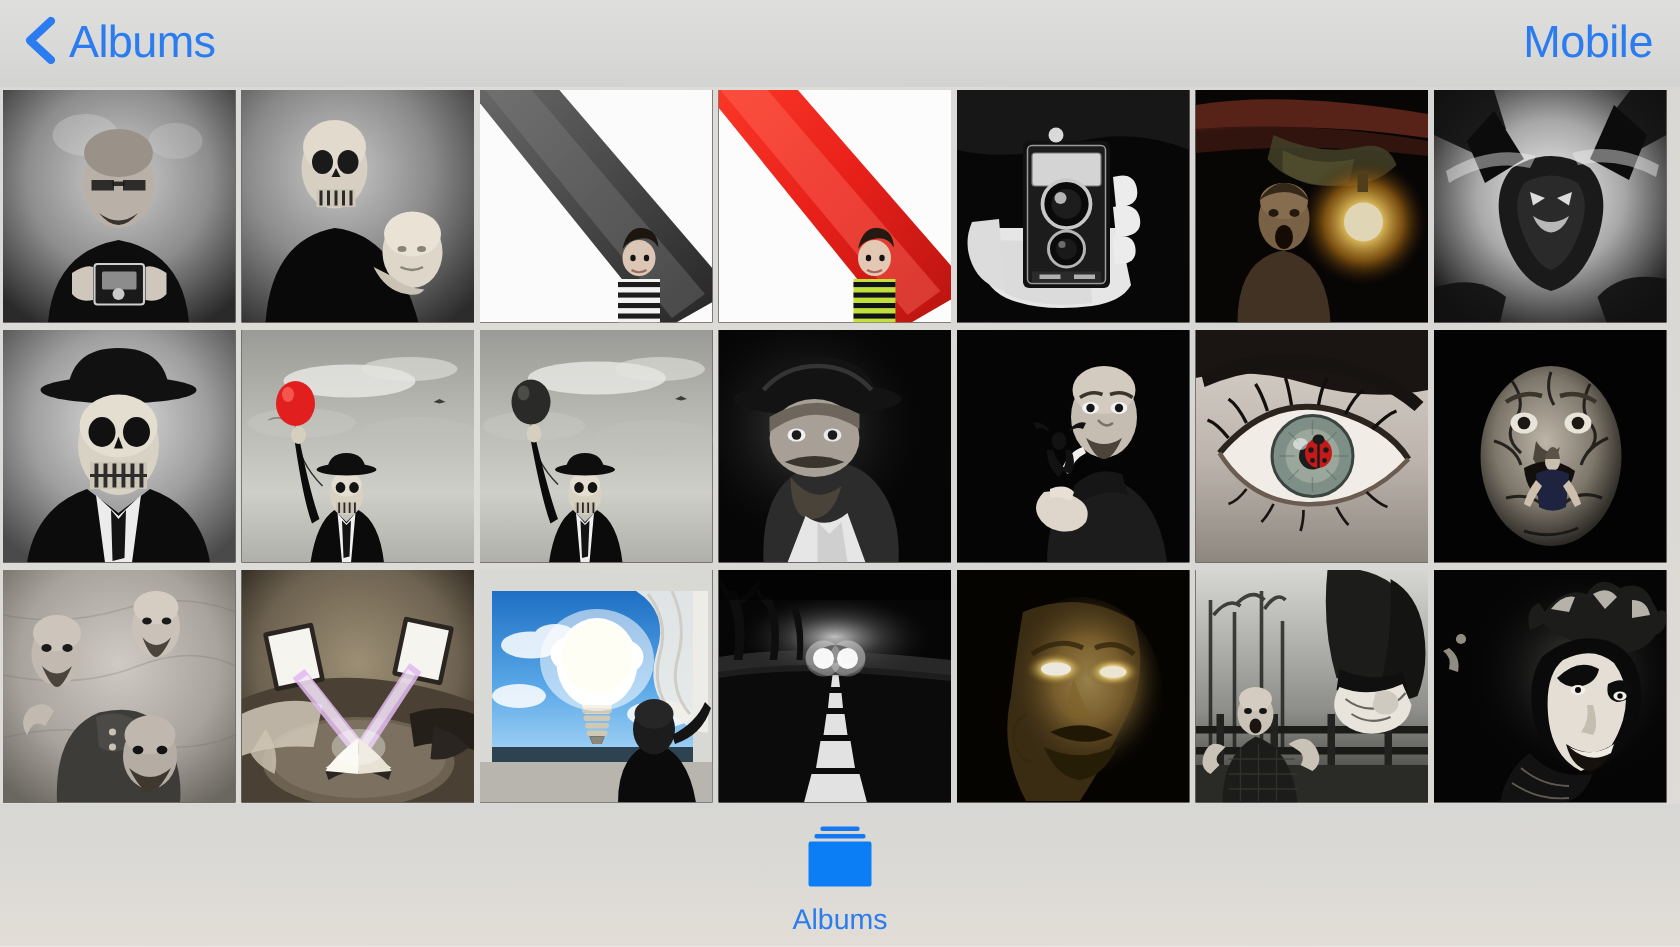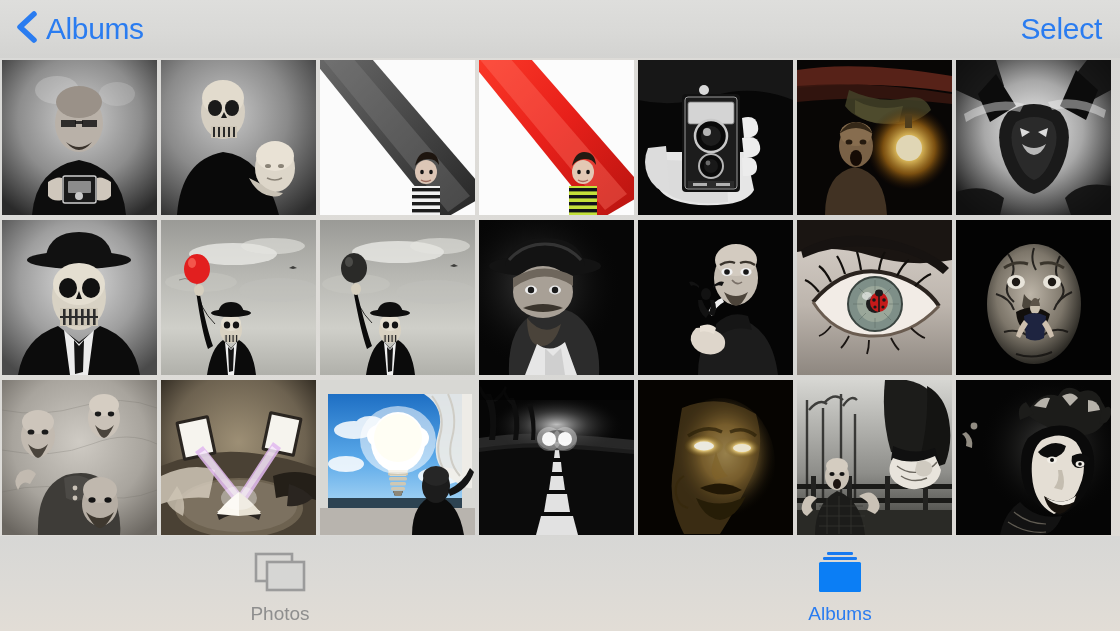--- a/index.html
+++ b/index.html
@@ -80,21 +80,21 @@
   <div id="back-button">
     <span id="back-chevron">
       <svg width="26" height="34" viewBox="0 0 26 34">
         <polyline points="20,4 6,17 20,30" fill="none" stroke="#2a7cf0" stroke-width="5.5" stroke-linecap="round" stroke-linejoin="round"></polyline>
       </svg>
     </span>
     <span id="back-label">Albums</span>
   </div>
 
 
-  <div id="select-button">Select</div>
+  <div id="select-button">Mobile</div>
 </div>
 
 <div id="photo-grid">
 
   <div class="photo-tile" title="Bald bearded man in black holding vintage twin-lens camera, black and white" aria-label="Bald bearded man in black holding vintage twin-lens camera, black and white">
     <svg viewBox="0 0 155 155">
       <defs>
         <radialGradient id="g1" cx="50%" cy="38%" r="72%">
           <stop offset="0%" stop-color="#cfcfcf"></stop>
             <stop offset="55%" stop-color="#8d8d8d"></stop>
@@ -882,29 +882,20 @@
         <circle cx="18" cy="46" r="3.4"></circle>
         <path d="M10 52 q8 6 6 16 l-6 -2 q2 -8 -4 -12 z"></path>
       </g>
     </svg>
   </div>
 
 </div>
 
 <div id="tabbar">
 
-  <div class="tab-item" id="tab-photos">
-    <span>
-      <svg width="54" height="42" viewBox="0 0 54 42">
-        <rect x="3" y="3" width="36" height="27" fill="none" stroke="#9b9b9b" stroke-width="2.6"></rect>
-        <rect x="14" y="11" width="37" height="28" fill="#d6d6d4" stroke="#9b9b9b" stroke-width="2.6"></rect>
-      </svg>
-    </span>
-    <span class="tab-label">Photos</span>
-  </div>
 
   <div class="tab-item" id="tab-albums">
     <span>
       <svg width="54" height="42" viewBox="0 0 54 42">
         <rect x="14" y="1" width="26" height="3" rx="1.2" fill="#1779f0"></rect>
         <rect x="10" y="6" width="34" height="3" rx="1.2" fill="#1779f0"></rect>
         <rect x="6" y="11" width="42" height="30" rx="1.5" fill="#0b7ef5"></rect>
       </svg>
     </span>
     <span class="tab-label">Albums</span>

